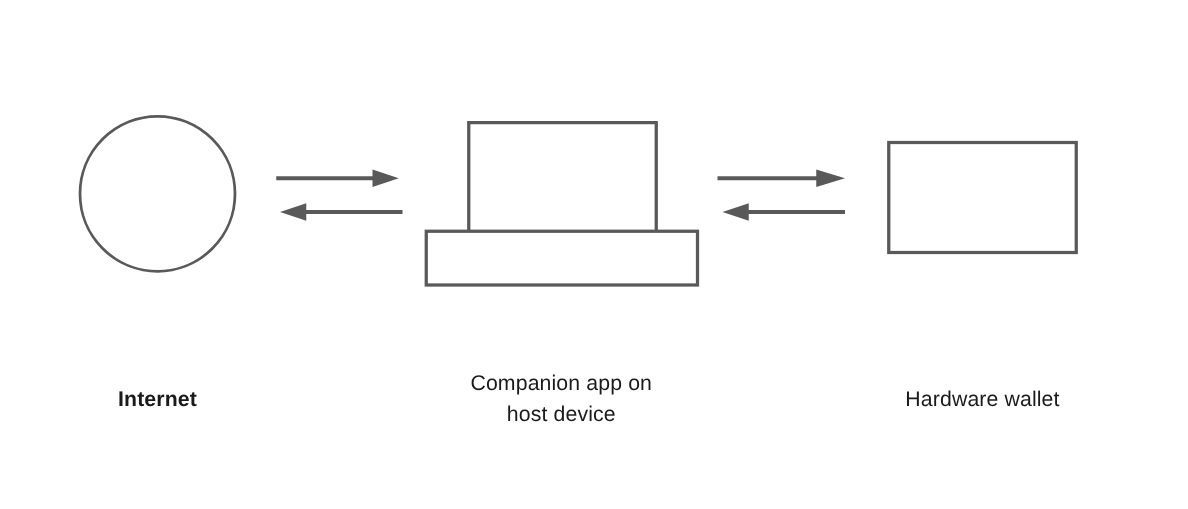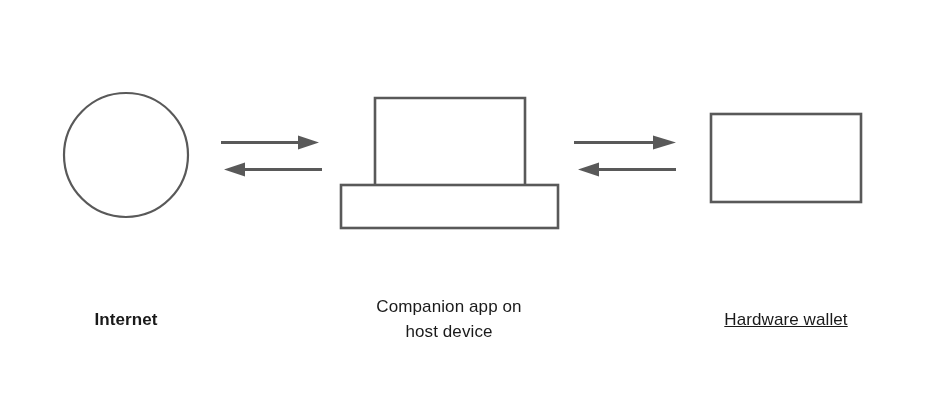--- a/index.html
+++ b/index.html
@@ -40,21 +40,20 @@
   }
   #label-companion {
     left: 359px;
     top: 294px;
     width: 180px;
   }
   #label-wallet {
     left: 696px;
     top: 307px;
     width: 180px;
-    text-decoration: underline;
   }
 </style>
 </head>
 <body>
 
 <svg id="diagram-canvas" viewBox="0 0 950 407" xmlns="http://www.w3.org/2000/svg">
 
   <g>
     <circle cx="126" cy="155" r="62" fill="none" stroke="#595959" stroke-width="2.2"></circle>
   </g>

